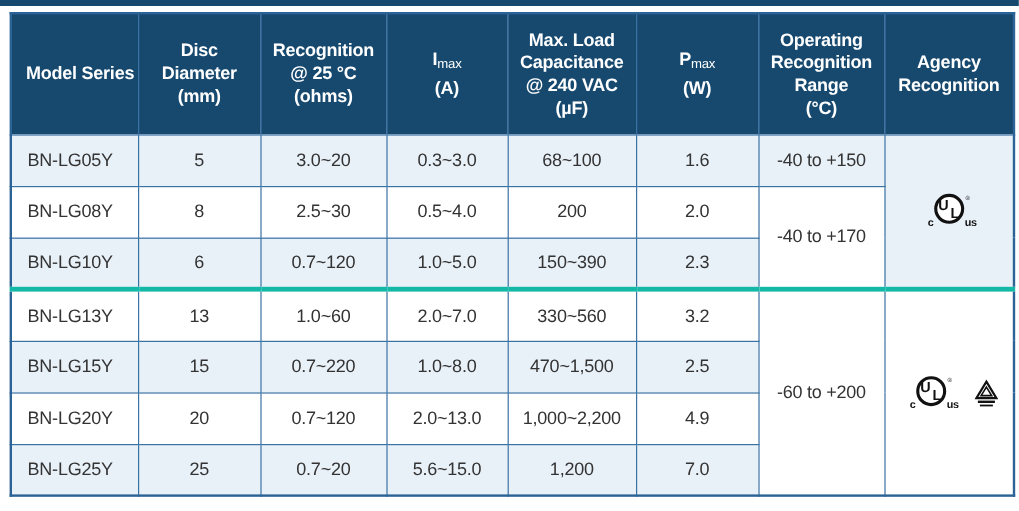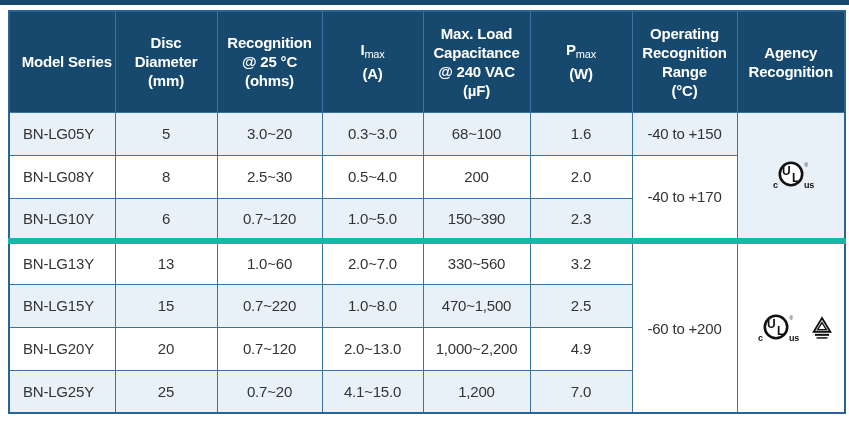--- a/index.html
+++ b/index.html
@@ -52,21 +52,21 @@
     font-size: 15px;
     color: #333333;
     text-align: center;
     vertical-align: middle;
     height: 43px;
     letter-spacing: -0.2px;
   }
   tbody tr:nth-child(odd) td  { background: #E8F0F8; }
   tbody tr:nth-child(even) td { background: #FFFFFF; }
   tbody td.model { text-align: left; padding-left: 13px; }
-  tr.group-start td { border-top: 6px solid #14b8a6; }
+  tr.group-start td { border-top: 4px solid #14b8a6; }
   .marks {
     display: flex;
     align-items: center;
     justify-content: center;
     gap: 9px;
   }
   .marks svg { display: block; }
 </style>
 </head>
 <body>
@@ -205,19 +205,19 @@
       <td>20</td>
       <td>0.7~120</td>
       <td>2.0~13.0</td>
       <td>1,000~2,200</td>
       <td>4.9</td>
     </tr>
     <tr>
       <td class="model">BN-LG25Y</td>
       <td>25</td>
       <td>0.7~20</td>
-      <td>4.1~15.0</td>
+      <td>5.6~15.0</td>
       <td>1,200</td>
       <td>7.0</td>
     </tr>
   </tbody>
 </table>
 </div>
 
 </body></html>

